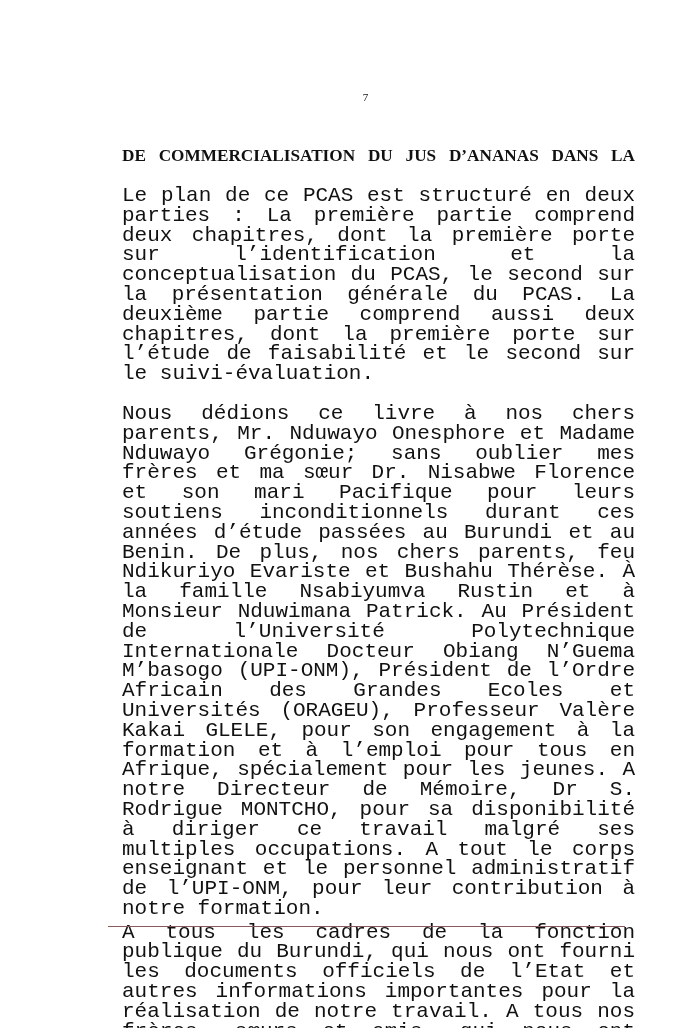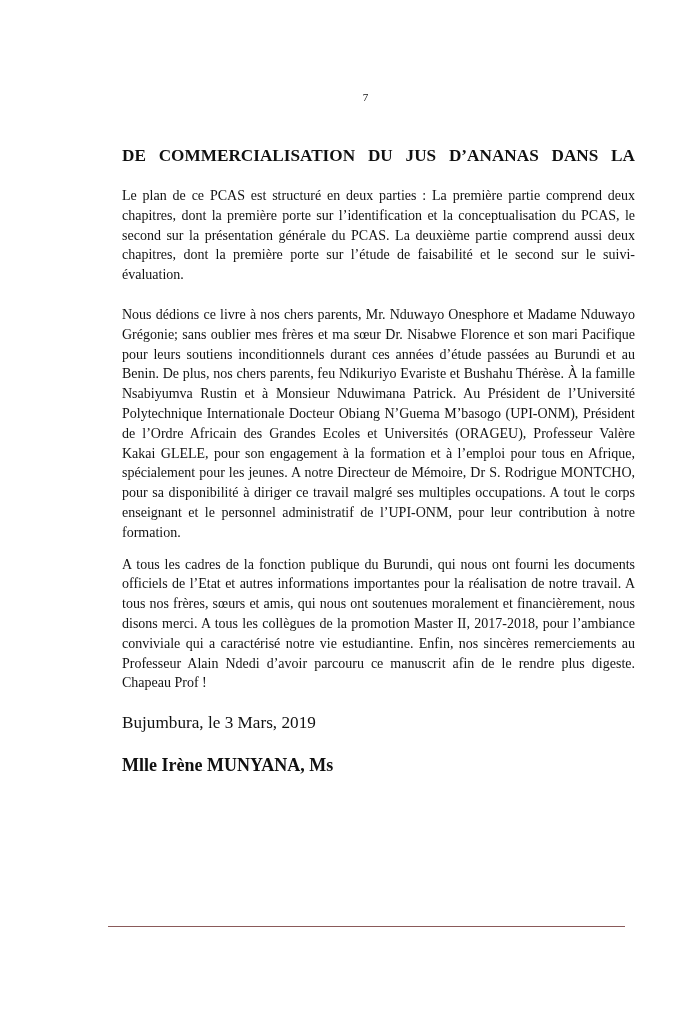--- a/index.html
+++ b/index.html
@@ -4,23 +4,23 @@
   <style>
     html, body { margin: 0; padding: 0; background: #ffffff; }
     body { width: 700px; height: 1028px; position: relative; overflow: hidden;
            font-family: "DejaVu Serif", "Liberation Serif", serif; color: #111; }
     .page-number { position: absolute; top: 91px; left: 0; width: 731px; text-align: center;
                    font-family: "Liberation Serif", serif; font-size: 11px; }
     .content { position: absolute; left: 122px; top: 145px; width: 513px; }
     .title { font-family: "Liberation Serif", serif; font-weight: bold; font-size: 17.2px;
              line-height: 21px; margin: 0 0 20px 0; text-align: justify; text-align-last: left; }
     .title .line1 { display: block; text-align: justify; text-align-last: justify; }
-    .para { font-family: Liberation Serif, serif; font-size: 14px; line-height: 19.8px;
+    .para { font-family: Liberation Mono, monospace; font-size: 21px; line-height: 19.8px;
             text-align: justify; margin: 0 0 20px 0; }
-    .para.tight { margin-bottom: 12px; }
+    .para.tight { margin-bottom: 4px; }
     .date { font-family: "Liberation Serif", serif; font-size: 17.2px; line-height: 20px; margin: 0 0 22px 0; }
     .sig { font-family: "Liberation Serif", serif; font-weight: bold; font-size: 18px; line-height: 20px; margin: 0; }
     .footer-rule { position: absolute; left: 108px; top: 926px; width: 517px; height: 0;
                    border-top: 1.5px solid #8a5a5a; }
   </style>
 </head>
 <body>
 
 <div class="page-number">7</div>
 

